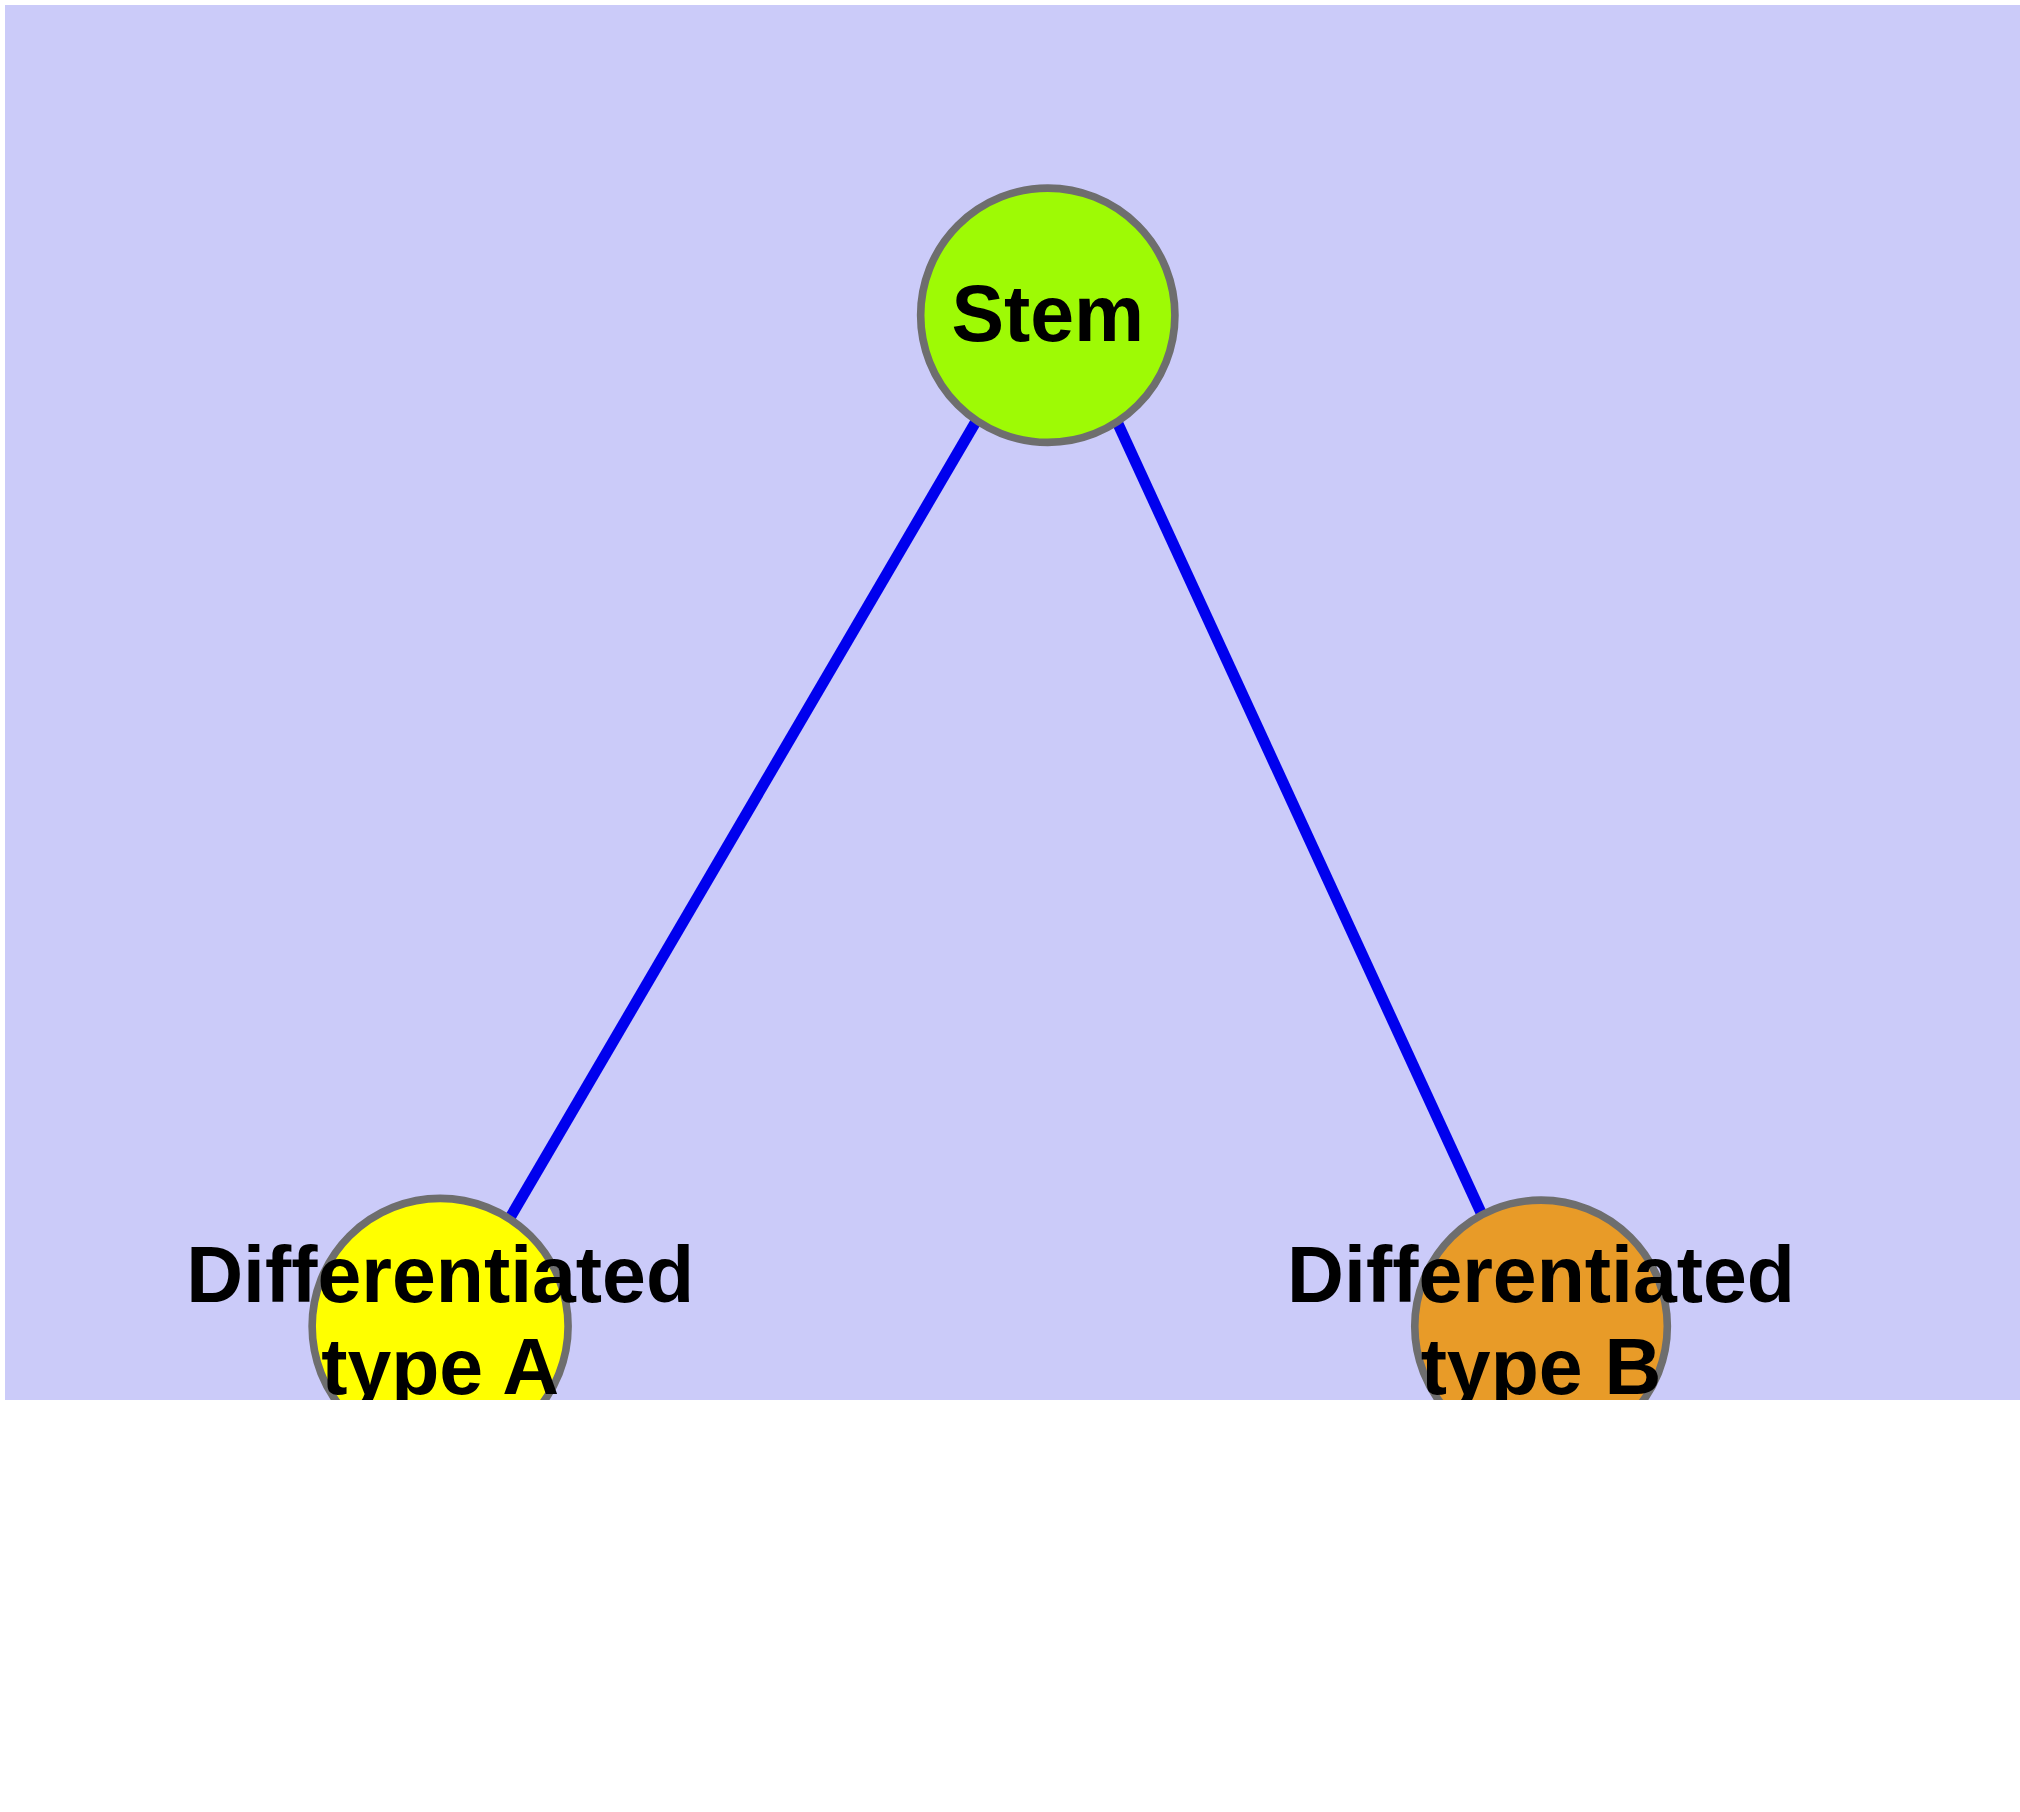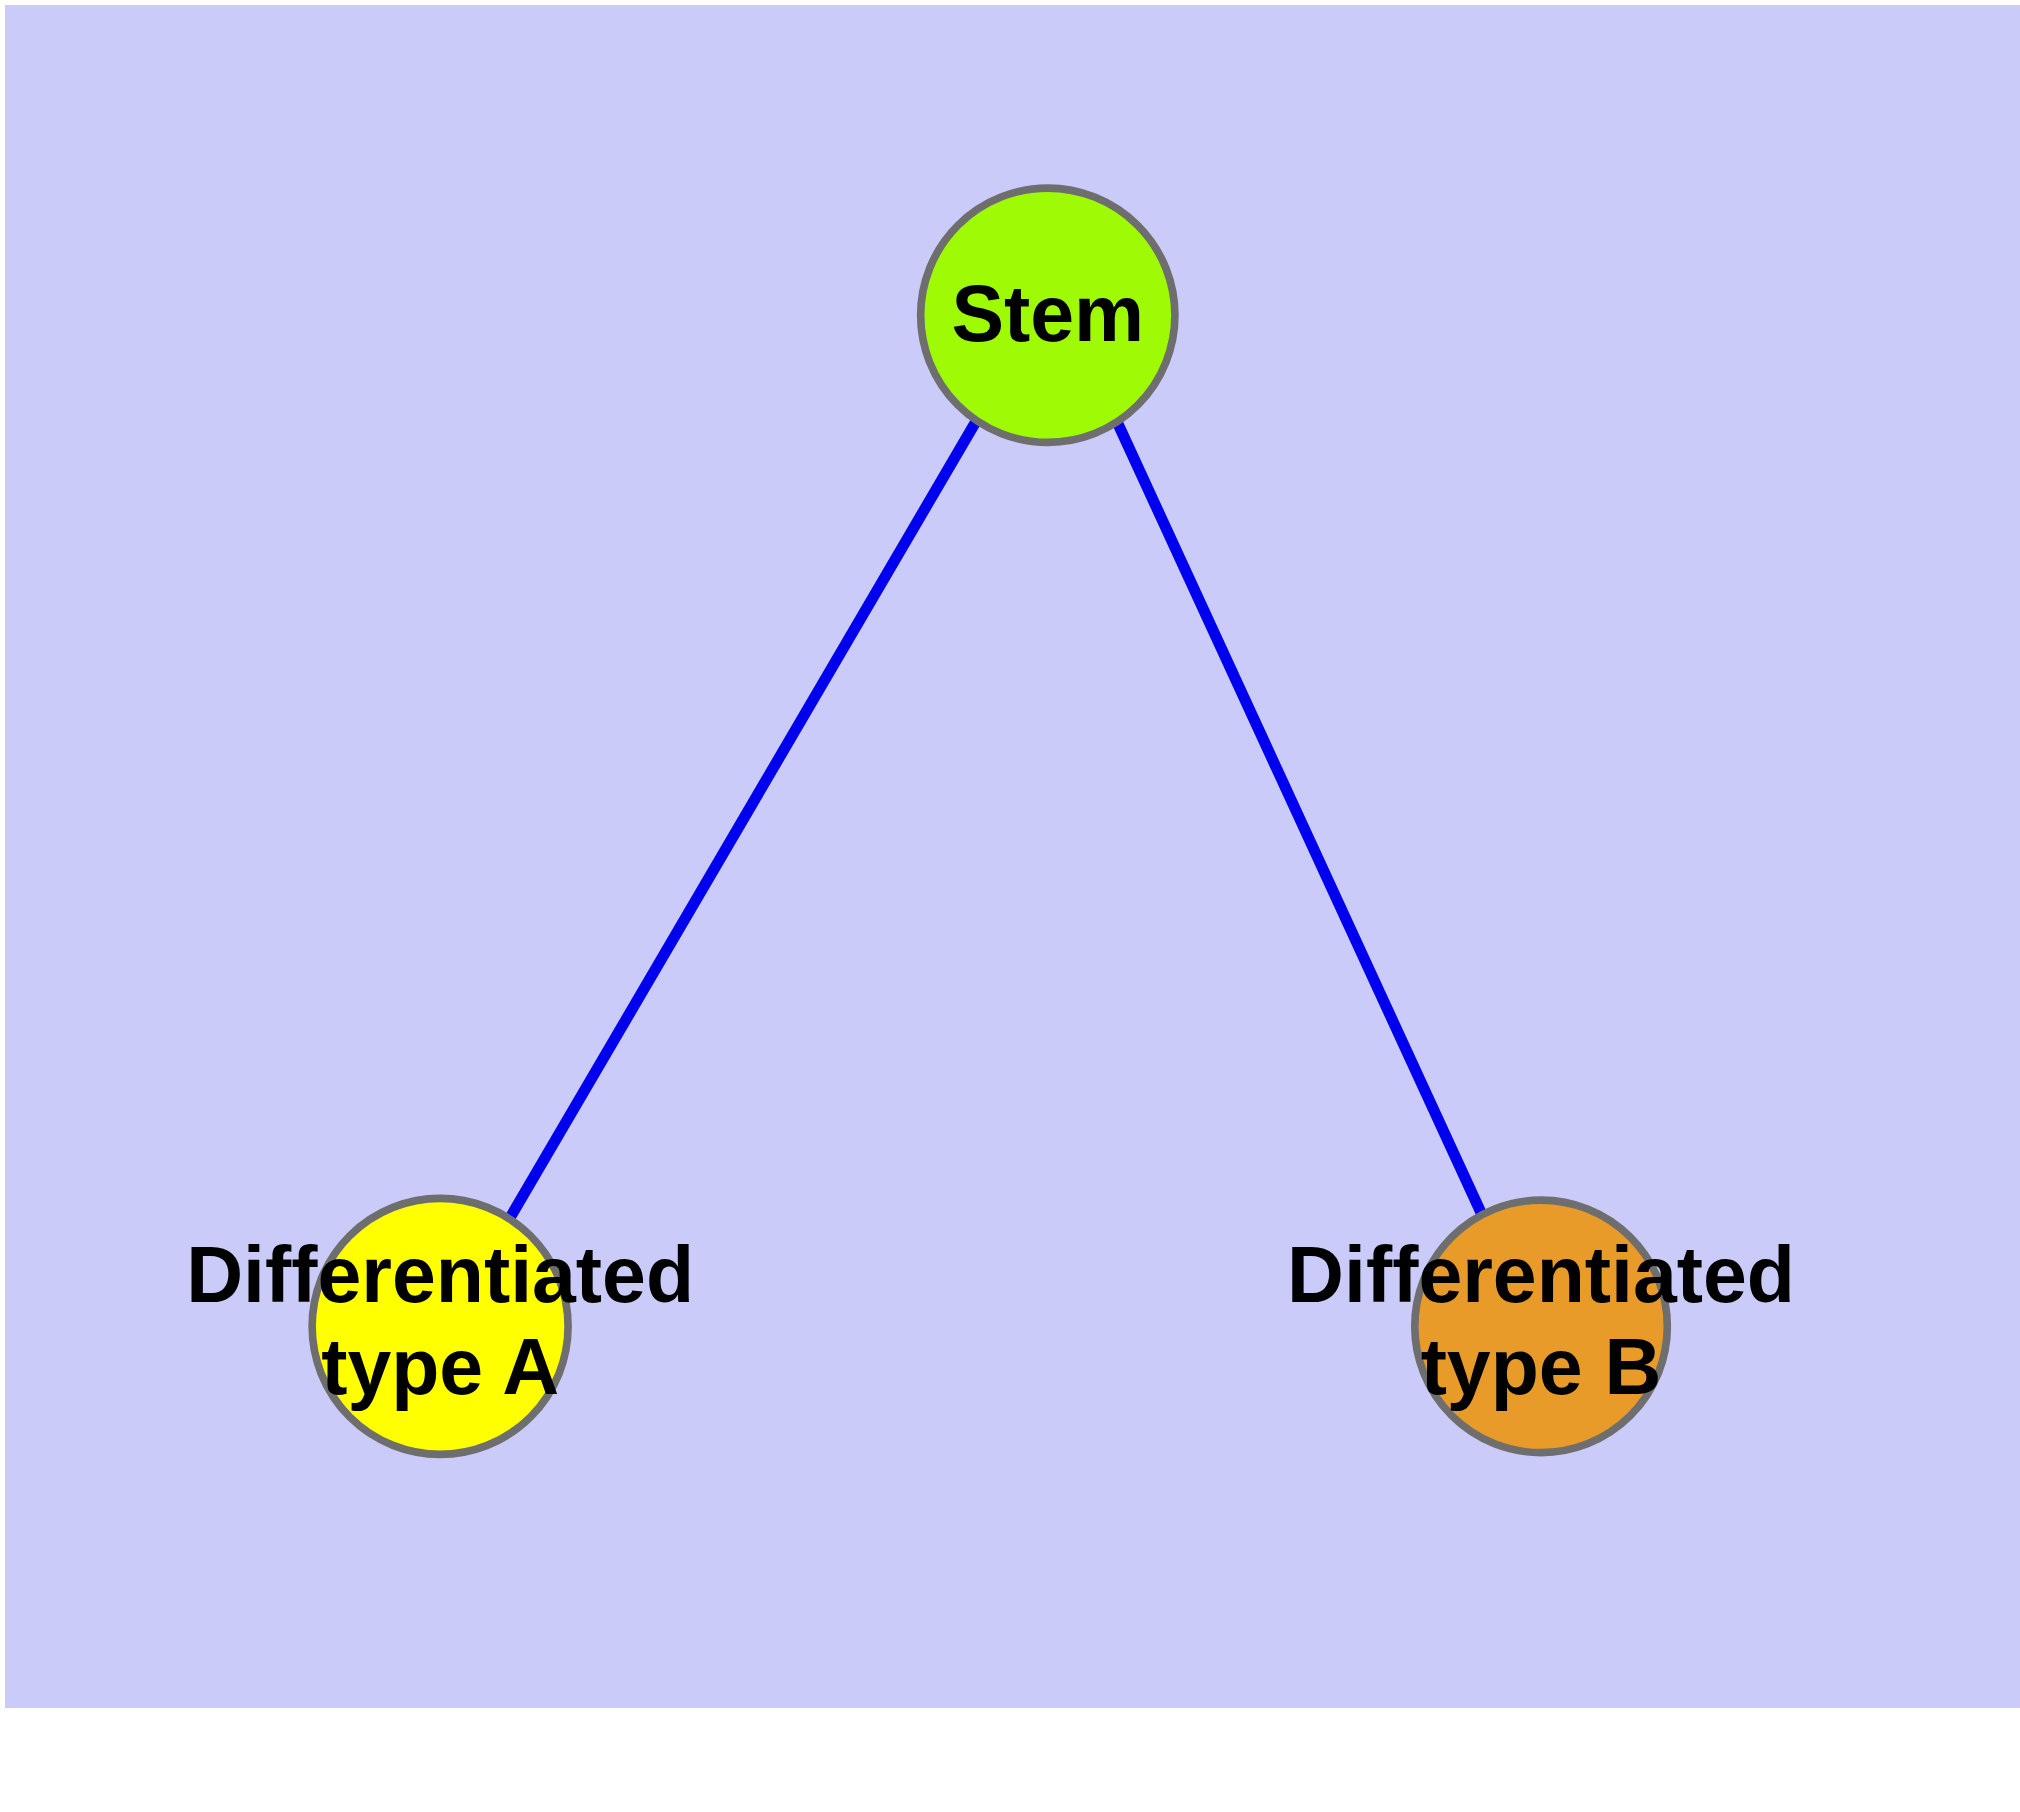--- a/index.html
+++ b/index.html
@@ -6,21 +6,21 @@
     margin: 0;
     padding: 0;
     background: #ffffff;
   }
   body {
     font-family: "Liberation Sans", sans-serif;
   }
   #canvas {
     position: relative;
     width: 2021px;
-    height: 1708px;
+    height: 1400px;
     background: #ffffff;
     overflow: hidden;
   }
   #plot-area {
     position: absolute;
     left: 5.1px;
     top: 5.1px;
     width: 2015px;
     height: 1807px;
     background: #cbcbf9;

